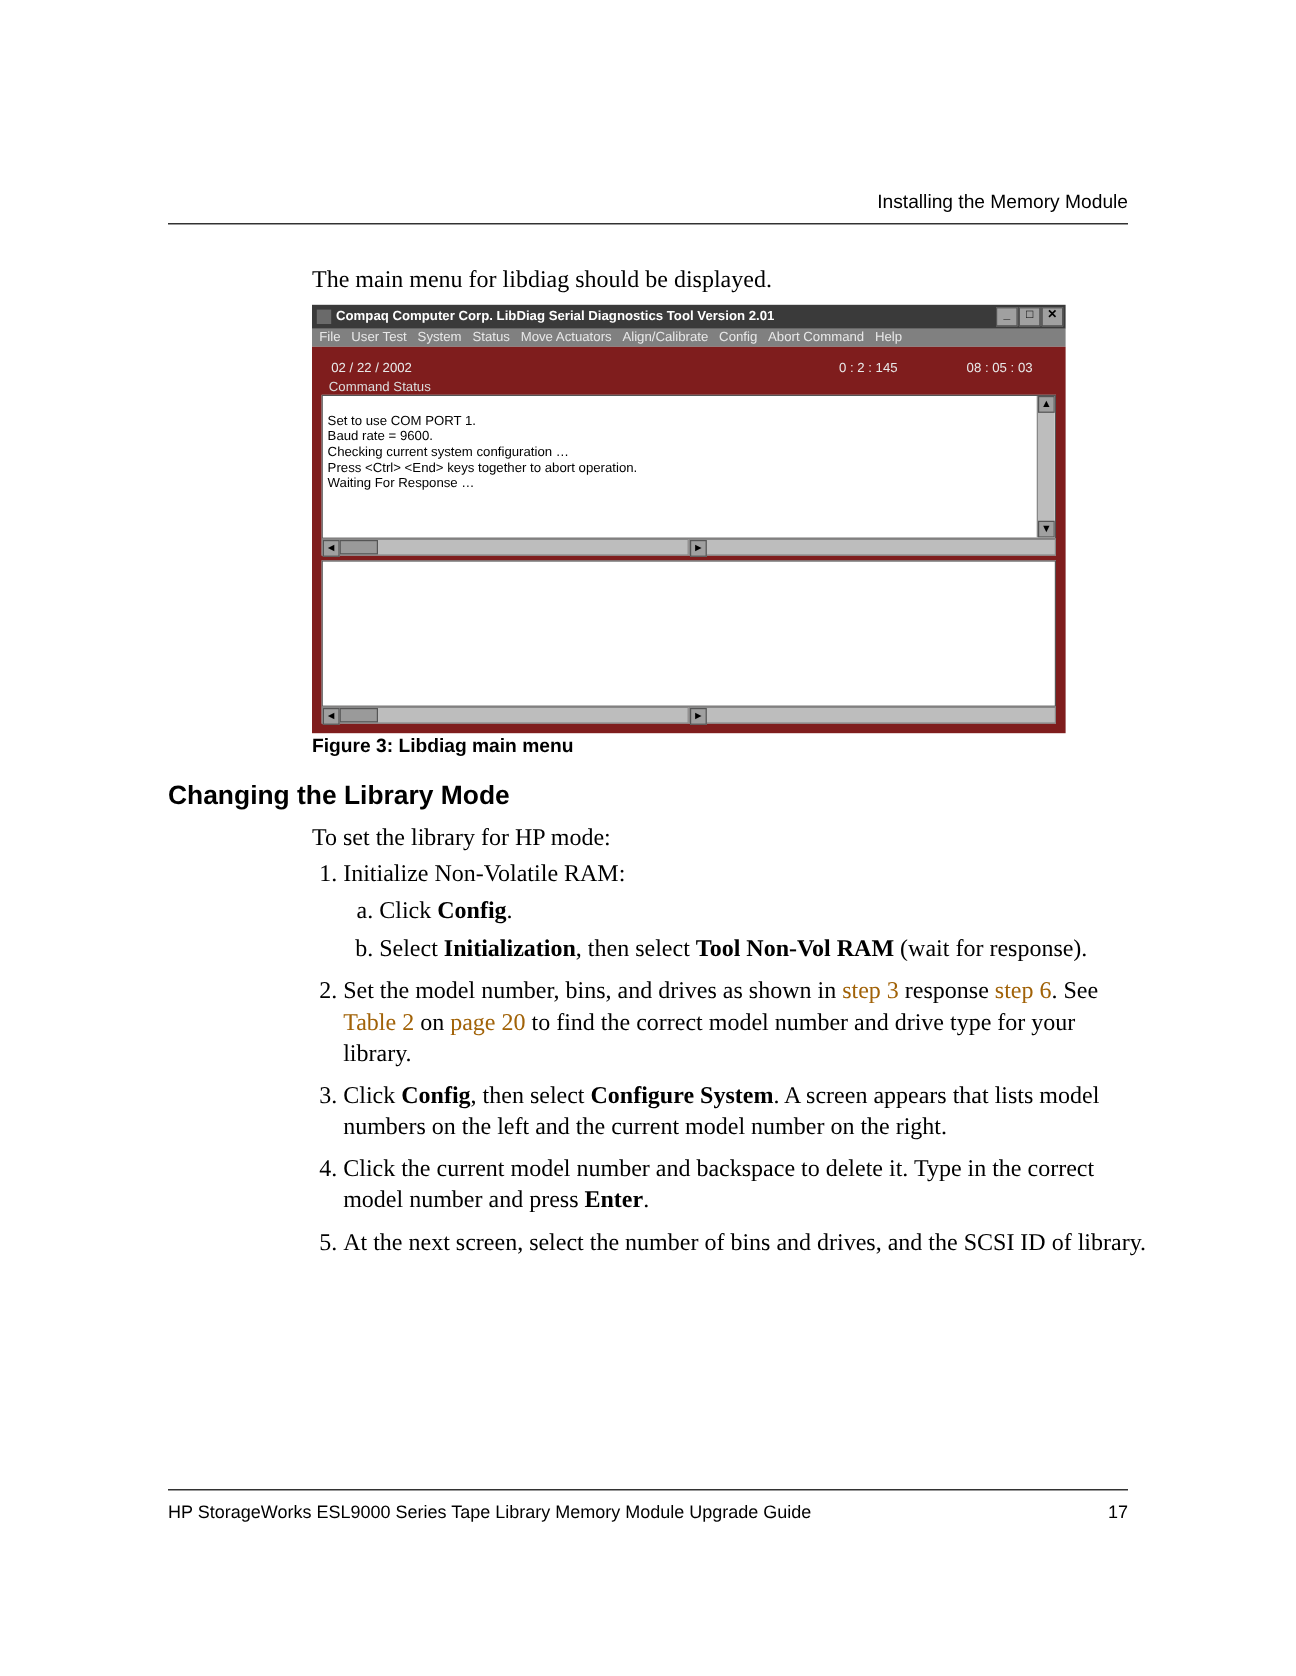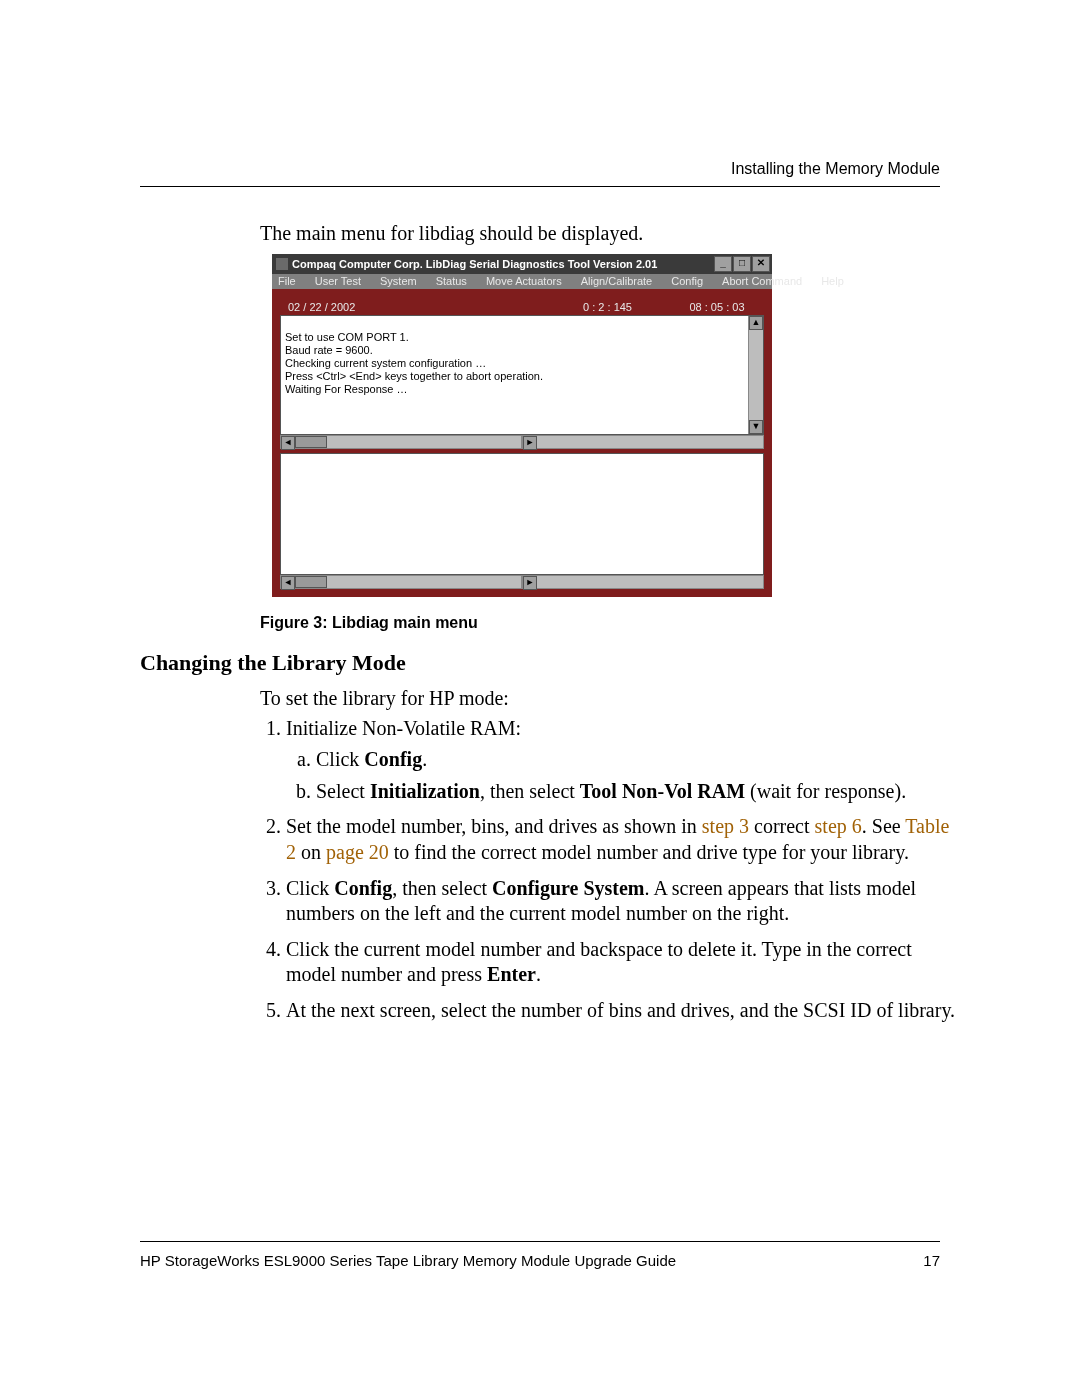--- a/index.html
+++ b/index.html
@@ -34,22 +34,22 @@
   .intro {
     position: absolute;
     top: 222px;
     left: 260px;
     font-size: 20px;
   }
   
   .appwin {
     position: absolute;
     top: 254px;
-    left: 272px;
-    width: 500px;
+    left: 260px;
+    width: 628px;
     box-sizing: border-box;
   }
   .titlebar {
     display: flex;
     align-items: center;
     background: #3a3a3a;
     color: #fff;
     font-family: Tahoma, Arial, sans-serif;
     font-size: 11px;
     font-weight: bold;
@@ -76,21 +76,21 @@
     text-align: center;
     color: #000;
   }
   .menubar {
     background: #808080;
     font-family: Arial, Helvetica, sans-serif;
     font-size: 11px;
     color: #e8e8e8;
     padding: 1px 4px 2px 6px;
     display: flex;
-    gap: 19px;
+    gap: 9px;
     white-space: nowrap;
   }
   .client {
     background: #7f1d1d;
     padding: 6px 8px 8px 8px;
     font-family: Arial, Helvetica, sans-serif;
     font-size: 11px;
     color: #e8e8e8;
   }
   .client .statusrow {
@@ -165,21 +165,21 @@
     top: 614px;
     left: 260px;
     font-family: Arial, Helvetica, sans-serif;
     font-weight: bold;
     font-size: 16px;
   }
   .h2 {
     position: absolute;
     top: 650px;
     left: 140px;
-    font-family: Liberation Serif, serif;
+    font-family: Liberation Sans, sans-serif;
     font-weight: bold;
     font-size: 22px;
   }
   .body {
     position: absolute;
     top: 686px;
     left: 260px;
     right: 123px;
     font-size: 20px;
     line-height: 1.28;
@@ -237,20 +237,21 @@
       <span>Config</span>
       <span>Abort Command</span>
       <span>Help</span>
     </div>
     <div class="client">
       <div class="statusrow">
         <span class="date">02 / 22 / 2002</span>
         <span class="mid">0 : 2 : 145</span>
         <span class="time">08 : 05 : 03</span>
       </div>
+      <div class="grouplabel">Command Status</div>
       <div class="textpane">
 <span>Set to use COM PORT 1.</span>
 <span>Baud rate = 9600.</span>
 <span>Checking current system configuration …</span>
 <span>Press &lt;Ctrl&gt; &lt;End&gt; keys together to abort operation.</span>
 <span>Waiting For Response …</span>
         <div class="vscroll">
           <div class="arrow up">▲</div>
           <div class="arrow down">▼</div>
         </div>
@@ -290,21 +291,21 @@
         <ol>
           <li>
             <span>Click </span><b>Config</b><span>.</span>
           </li>
           <li>
             <span>Select </span><b>Initialization</b><span>, then select </span><b>Tool Non-Vol RAM</b><span> (wait for response).</span>
           </li>
         </ol>
       </li>
       <li>
-        <span>Set the model number, bins, and drives as shown in </span><span class="xref">step 3</span><span> correct </span><span class="xref">step 6</span><span>. See </span><span class="xref">Table 2</span><span> on </span><span class="xref">page 20</span><span> to find the correct model number and drive type for your library.</span>
+        <span>Set the model number, bins, and drives as shown in </span><span class="xref">step 3</span><span> response </span><span class="xref">step 6</span><span>. See </span><span class="xref">Table 2</span><span> on </span><span class="xref">page 20</span><span> to find the correct model number and drive type for your library.</span>
       </li>
       <li>
         <span>Click </span><b>Config</b><span>, then select </span><b>Configure System</b><span>. A screen appears that lists model numbers on the left and the current model number on the right.</span>
       </li>
       <li>
         <span>Click the current model number and backspace to delete it. Type in the correct model number and press </span><b>Enter</b><span>.</span>
       </li>
       <li>
         <span>At the next screen, select the number of bins and drives, and the SCSI ID of library.</span>
       </li>

